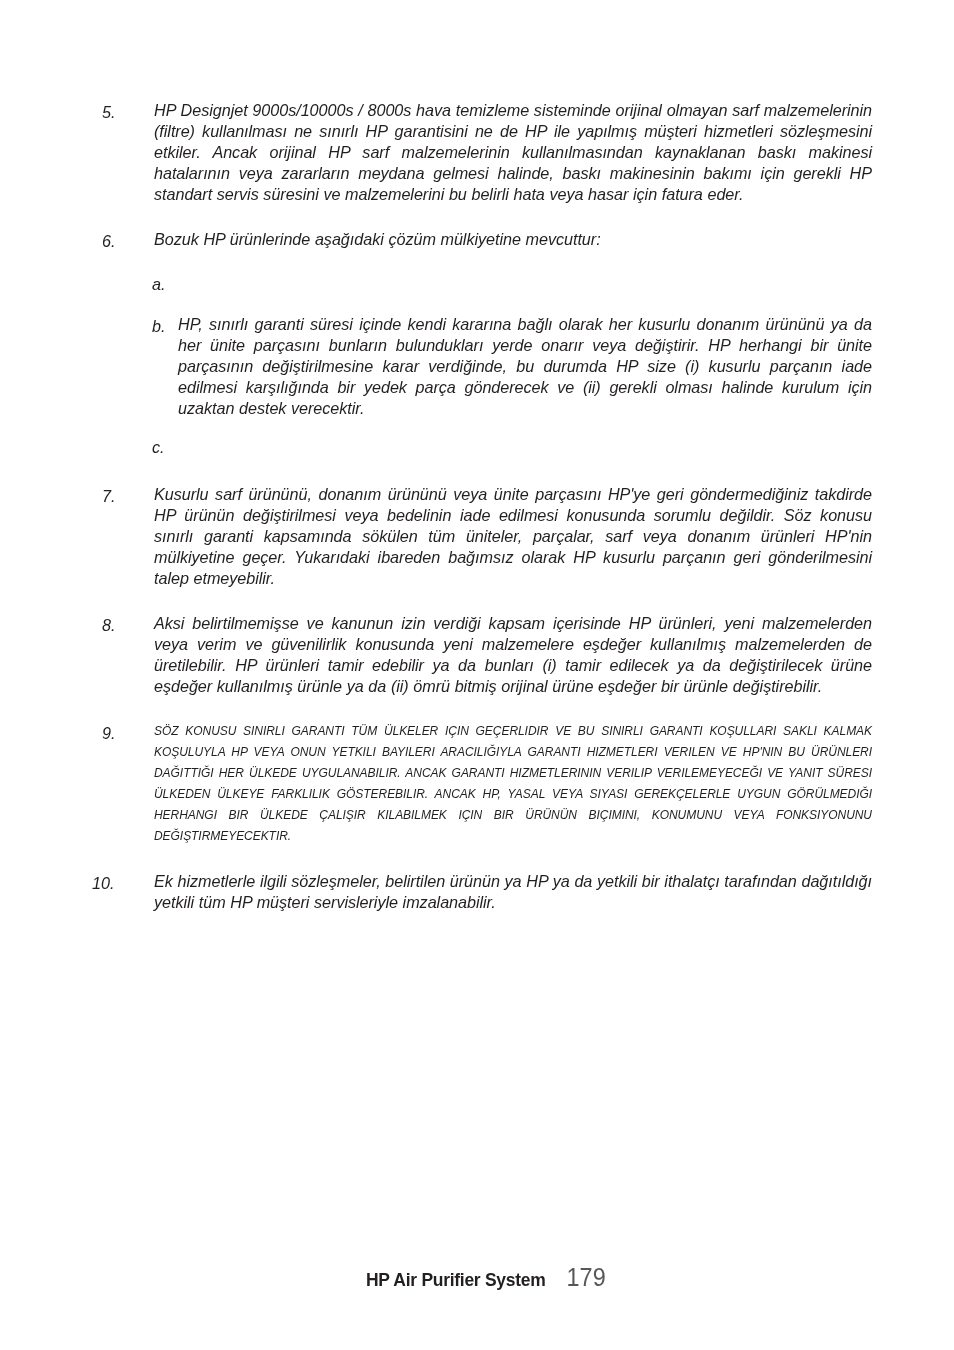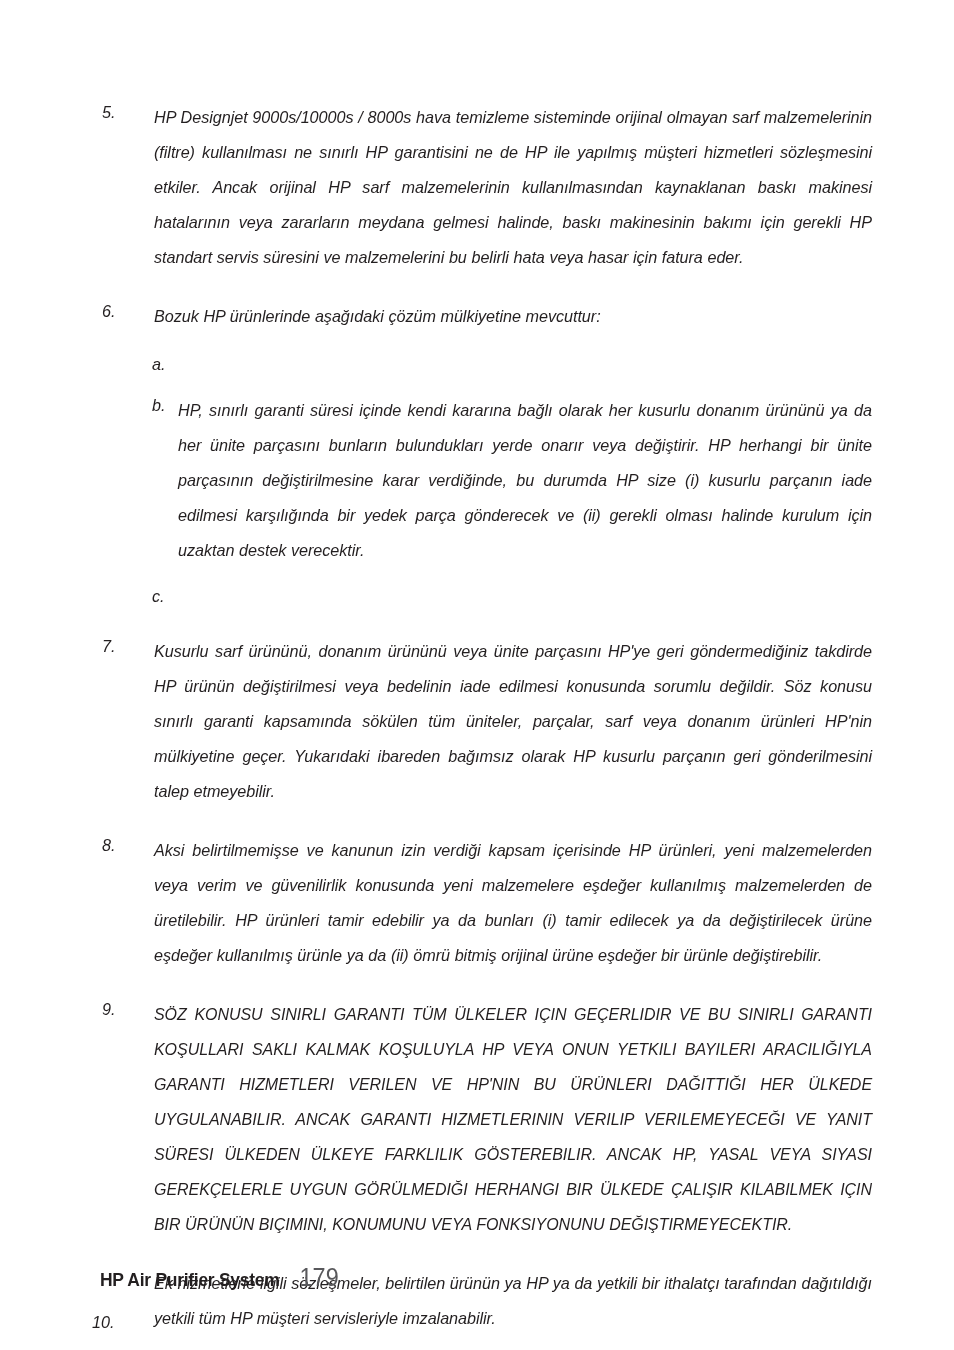--- a/index.html
+++ b/index.html
@@ -51,40 +51,39 @@
     white-space: nowrap;
   }
   .level-1 > .marker {
     width: 52px;
     margin-left: 2px;
     text-indent: 0;
   }
   .level-1.wide > .marker {
     margin-left: -8px;
     width: 62px;
-    margin-top: 44px;
   }
   .level-2 > .marker {
     width: 26px;
   }
 
   .body-text {
     flex: 1 1 auto;
     font-style: italic;
     font-size: 16.2px;
-    line-height: 35px;
+    line-height: 21px;
     text-align: justify;
     text-justify: inter-word;
     letter-spacing: -0.05px;
     word-spacing: 0.2px;
     hyphens: manual;
   }
 
   .body-text.caps {
-    font-size: 16.0px;
+    font-size: 12px;
   }
 
   
   .item.sub-group {
     margin-bottom: 18px;
   }
   .item.gap-large {
     margin-bottom: 24px;
   }
   .item.gap-small {
@@ -92,21 +91,21 @@
   }
 
   
   .footer {
     position: absolute;
     left: 100px;
     right: 82px;
     top: 1262px;
     display: flex;
     align-items: baseline;
-    justify-content: flex-start;
+    justify-content: center;
   }
   .footer-title {
     font-family: "Liberation Sans Narrow", "Liberation Sans", sans-serif;
     font-weight: bold;
     font-size: 19px;
     letter-spacing: -0.3px;
     color: #231f20;
     transform: scaleX(0.92);
     transform-origin: left center;
   }

